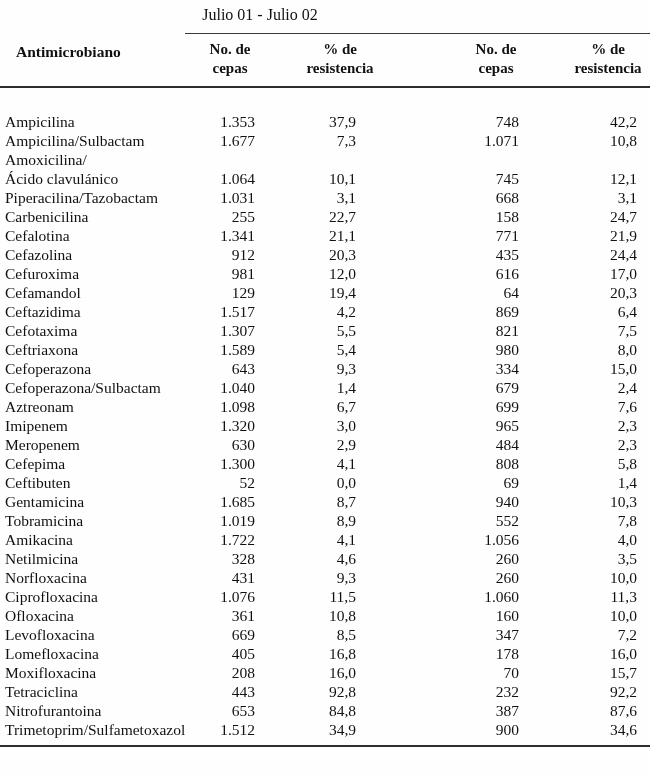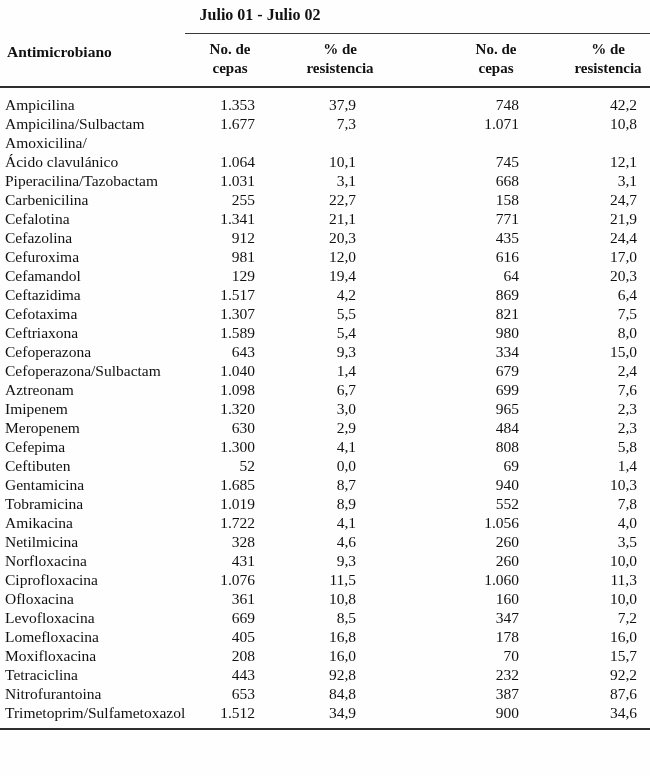--- a/index.html
+++ b/index.html
@@ -15,60 +15,60 @@
   }
   
   .thead {
     position: relative;
     height: 88px;
     border-bottom: 2px solid #2e2e2e;
   }
   .group {
     position: absolute;
     top: 5px;
-    font-weight: bold;
+    font-weight: normal;
     font-size: 16px;
     line-height: 20px;
     text-align: center;
     white-space: nowrap;
   }
   .g1 { left: 175px; width: 170px; }
   .g2 { left: 455px; width: 190px; }
   .group-rule {
     position: absolute;
     top: 33px;
     left: 185px;
     width: 465px;
     border-top: 1.5px solid #3a3a3a;
   }
   .antim {
     position: absolute;
     top: 42px;
-    left: 7px;
+    left: 16px;
     font-weight: bold;
     font-size: 15.5px;
     line-height: 19px;
   }
   .colhead {
     position: absolute;
     top: 40px;
     font-weight: bold;
     font-size: 15px;
     line-height: 19px;
     text-align: center;
     white-space: pre-line;
   }
   .ch1 { left: 195px; width: 70px; }
   .ch2 { left: 285px; width: 110px; }
   .ch3 { left: 461px; width: 70px; }
   .ch4 { left: 553px; width: 110px; }
   
   table.data {
     width: 650px;
-    margin-top: 7px;
+    margin-top: 24px;
     border-collapse: collapse;
     table-layout: fixed;
   }
   col.c-name { width: 200px; }
   col.c-n1   { width: 57px;  }
   col.c-p1   { width: 101px; }
   col.c-n2   { width: 163px; }
   col.c-p2   { width: 129px; }
   td {
     font-size: 15.5px;

